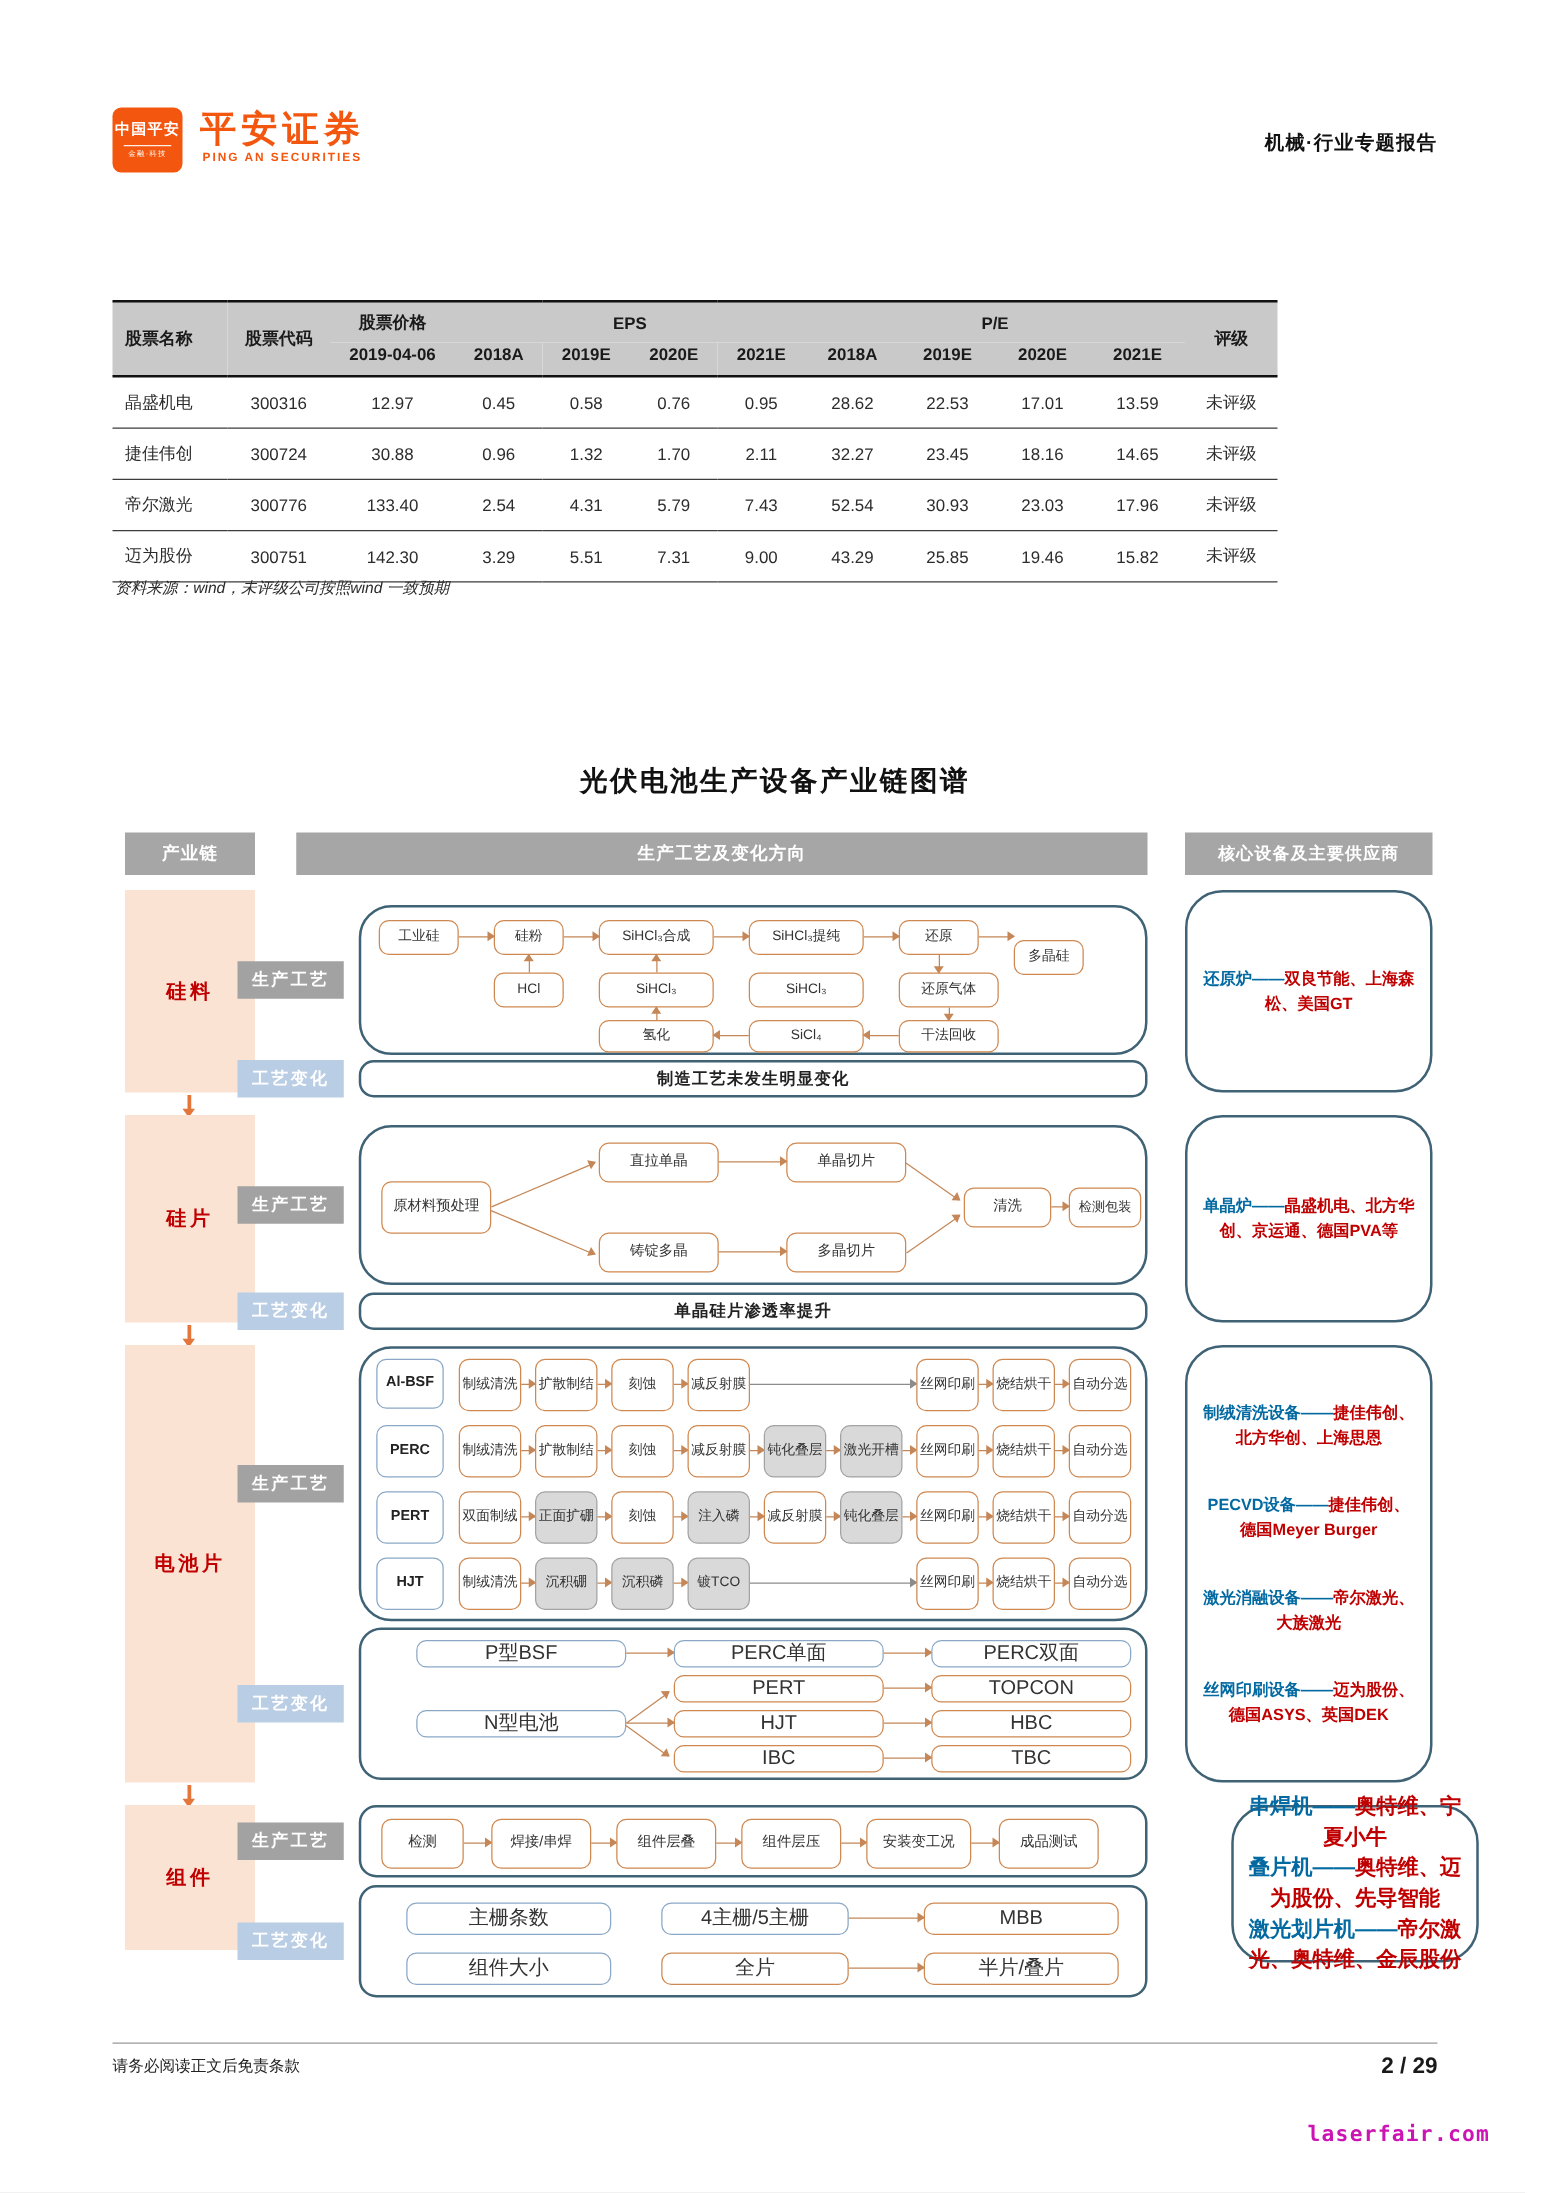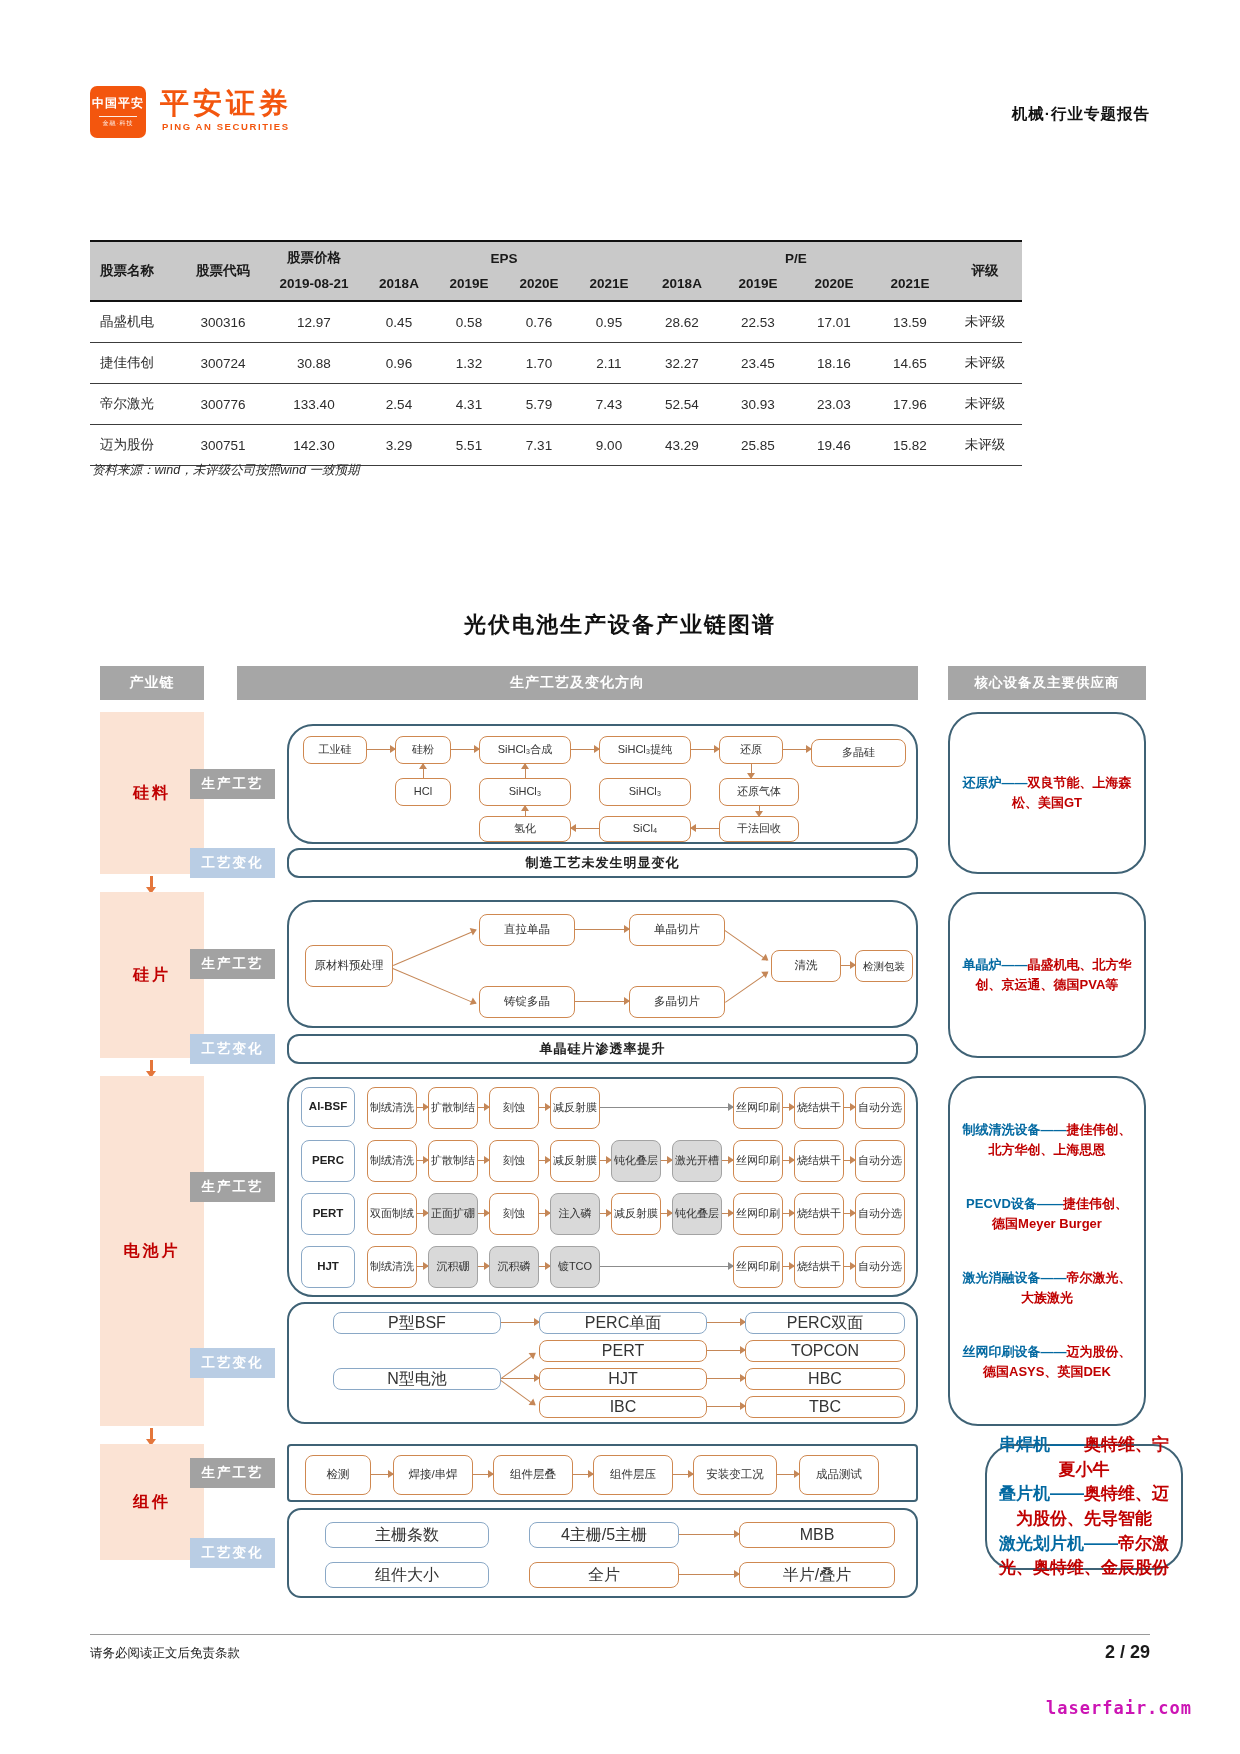--- a/index.html
+++ b/index.html
@@ -123,21 +123,21 @@
     <thead>
       <tr>
         <th class="tl" rowspan="2">股票名称</th>
         <th rowspan="2">股票代码</th>
         <th>股票价格</th>
         <th colspan="4">EPS</th>
         <th colspan="4">P/E</th>
         <th rowspan="2">评级</th>
       </tr>
       <tr>
-        <th>2019-08-21</th>
+        <th>2019-04-06</th>
         <th>2018A</th>
         <th>2019E</th>
         <th>2020E</th>
         <th>2021E</th>
         <th>2018A</th>
         <th>2019E</th>
         <th>2020E</th>
         <th>2021E</th>
       </tr>
     </thead>
@@ -223,21 +223,21 @@
       <div class="fb" style="left:14px;top:10px;width:64px;height:28px">工业硅</div>
       <div class="ha" style="left:78px;top:23px;width:28px"></div>
       <div class="fb" style="left:106px;top:10px;width:56px;height:28px">硅粉</div>
       <div class="ha" style="left:162px;top:23px;width:28px"></div>
       <div class="fb" style="left:190px;top:10px;width:92px;height:28px">SiHCl₃合成</div>
       <div class="ha" style="left:282px;top:23px;width:28px"></div>
       <div class="fb" style="left:310px;top:10px;width:92px;height:28px">SiHCl₃提纯</div>
       <div class="ha" style="left:402px;top:23px;width:28px"></div>
       <div class="fb" style="left:430px;top:10px;width:64px;height:28px">还原</div>
       <div class="ha" style="left:494px;top:23px;width:28px"></div>
-      <div class="fb" style="left:522px;top:13px;width:95px;height:28px">多晶硅</div>
+      <div class="fb" style="left:522px;top:26px;width:56px;height:28px">多晶硅</div>
       <div class="fb" style="left:106px;top:52px;width:56px;height:28px">HCl</div>
       <div class="fb" style="left:190px;top:52px;width:92px;height:28px">SiHCl₃</div>
       <div class="fb" style="left:310px;top:52px;width:92px;height:28px">SiHCl₃</div>
       <div class="fb" style="left:430px;top:52px;width:80px;height:28px">还原气体</div>
       <div class="fb" style="left:190px;top:90px;width:92px;height:26px">氢化</div>
       <div class="fb" style="left:310px;top:90px;width:92px;height:26px">SiCl₄</div>
       <div class="fb" style="left:430px;top:90px;width:80px;height:26px">干法回收</div>
       <div class="va up" style="left:134px;top:38px;height:14px"></div>
       <div class="va up" style="left:236px;top:38px;height:14px"></div>
       <div class="va down" style="left:462px;top:38px;height:14px"></div>
@@ -368,21 +368,21 @@
       <div class="diag" style="left:212px;top:76px;width:42px;transform:rotate(36deg)"></div>
     </div>
     <div class="panel spread" style="top:416px;height:350px">
       <p><span class="en">制绒清洗设备——</span><span class="ev">捷佳伟创、北方华创、上海思恩</span></p>
       <p><span class="en">PECVD设备——</span><span class="ev">捷佳伟创、德国Meyer Burger</span></p>
       <p><span class="en">激光消融设备——</span><span class="ev">帝尔激光、大族激光</span></p>
       <p><span class="en">丝网印刷设备——</span><span class="ev">迈为股份、德国ASYS、英国DEK</span></p>
     </div>
 
     <div class="slab gray" style="top:798px">生产工艺</div>
-    <div class="cont" style="top:784px;height:58px;border-radius:4px">
+    <div class="cont" style="top:784px;height:58px;border-radius:14px">
       <div class="fb md" style="left:16px;top:9px;width:66px;height:40px">检测</div>
       <div class="ha" style="left:82px;top:28px;width:22px"></div>
       <div class="fb md" style="left:104px;top:9px;width:80px;height:40px">焊接/串焊</div>
       <div class="ha" style="left:184px;top:28px;width:20px"></div>
       <div class="fb md" style="left:204px;top:9px;width:80px;height:40px">组件层叠</div>
       <div class="ha" style="left:284px;top:28px;width:20px"></div>
       <div class="fb md" style="left:304px;top:9px;width:80px;height:40px">组件层压</div>
       <div class="ha" style="left:384px;top:28px;width:20px"></div>
       <div class="fb md" style="left:404px;top:9px;width:84px;height:40px">安装变工况</div>
       <div class="ha" style="left:488px;top:28px;width:22px"></div>

